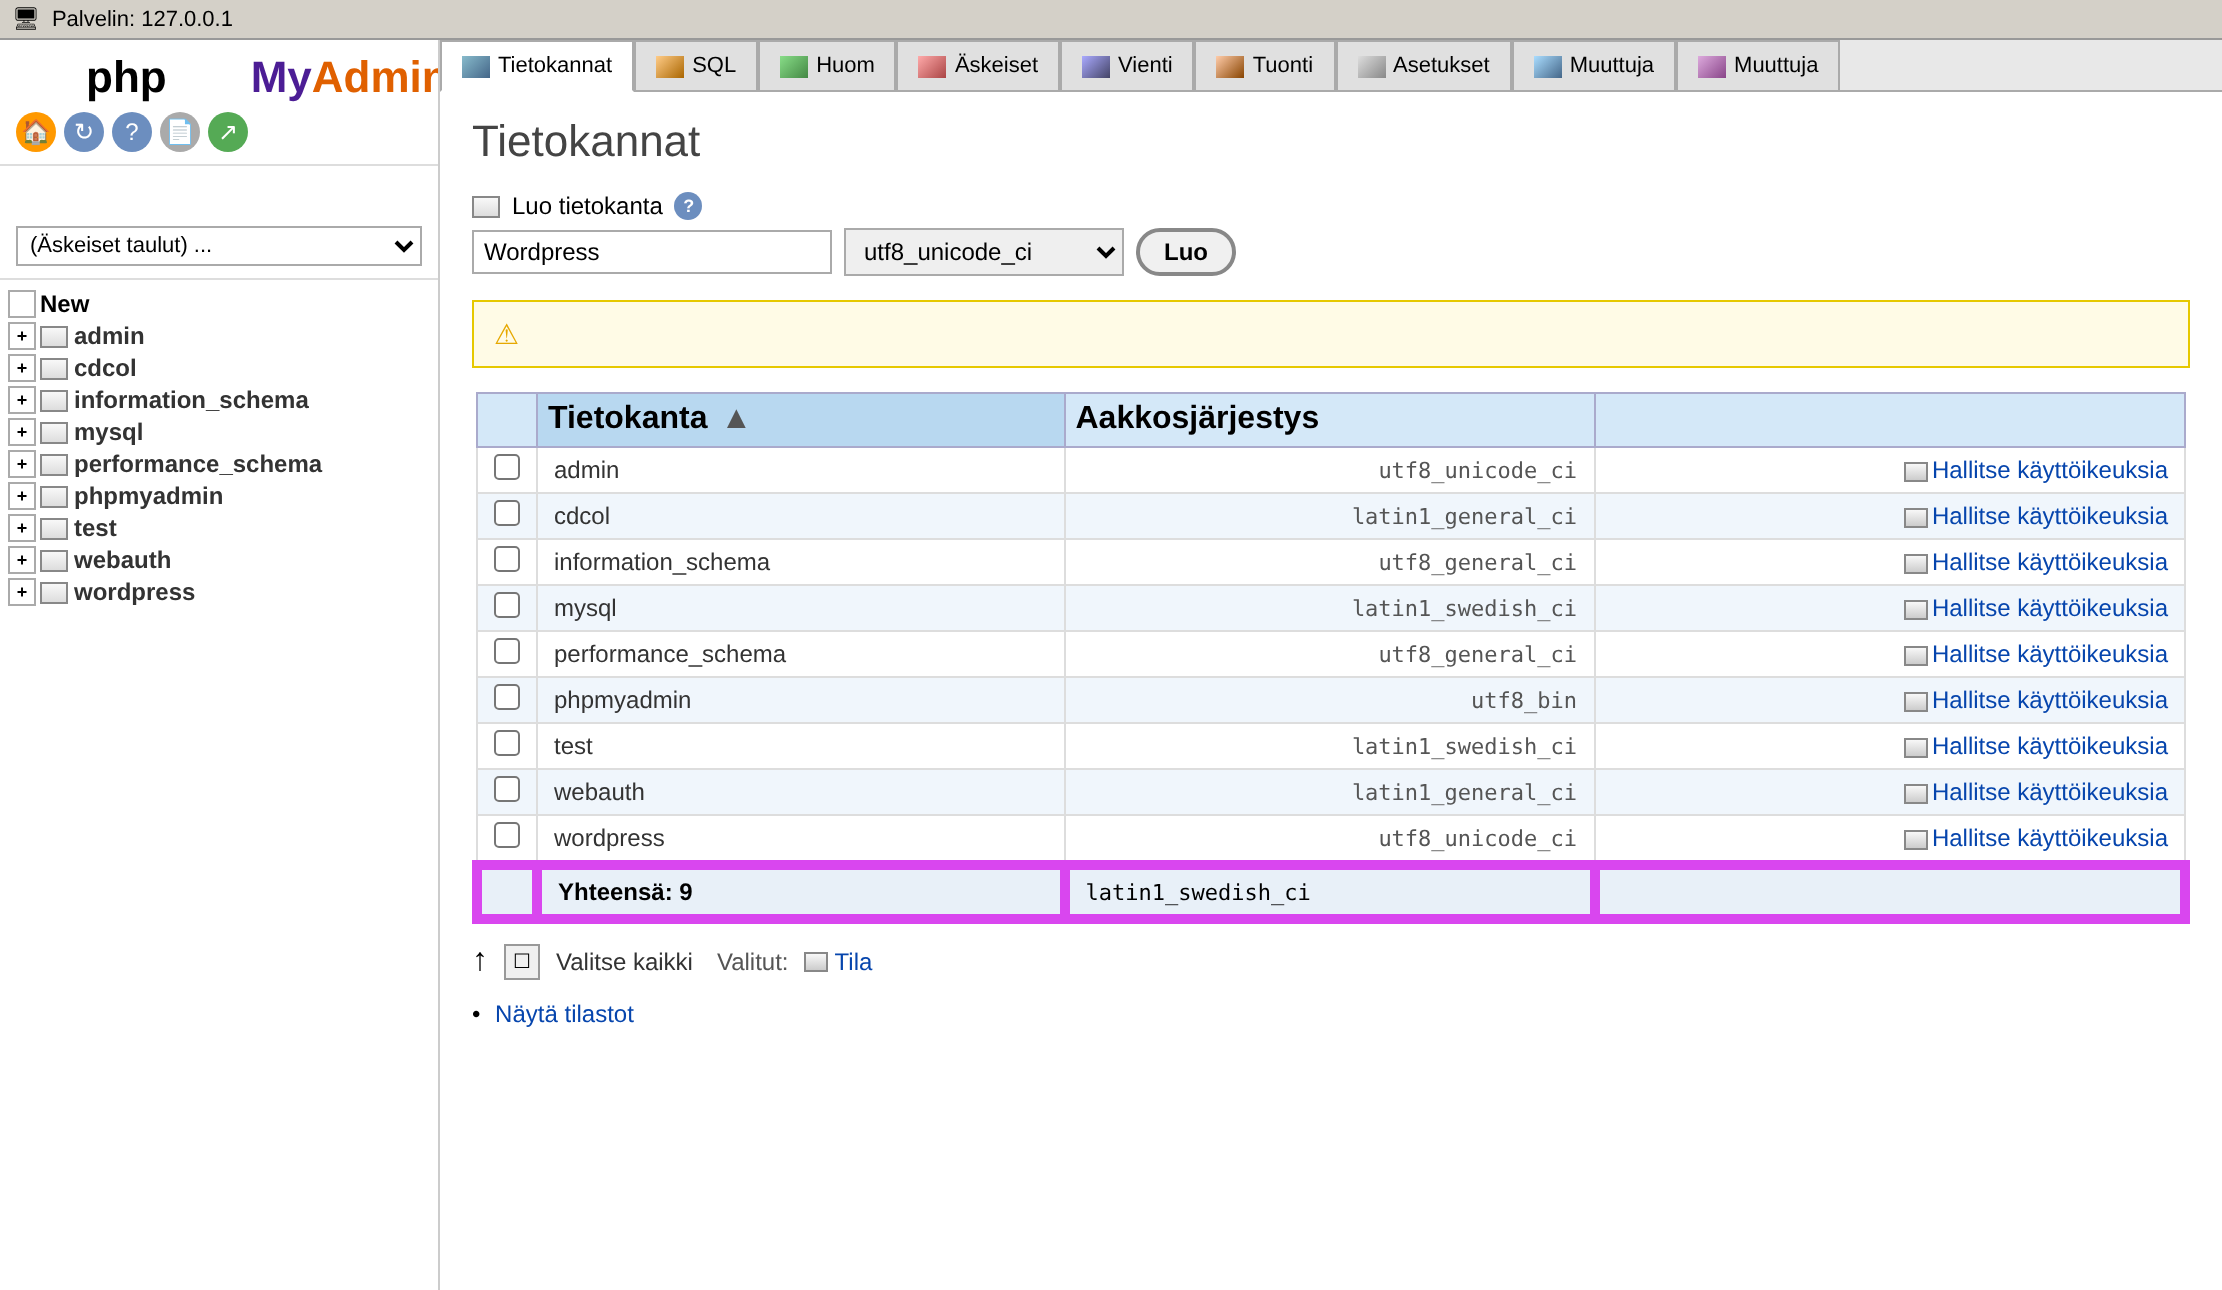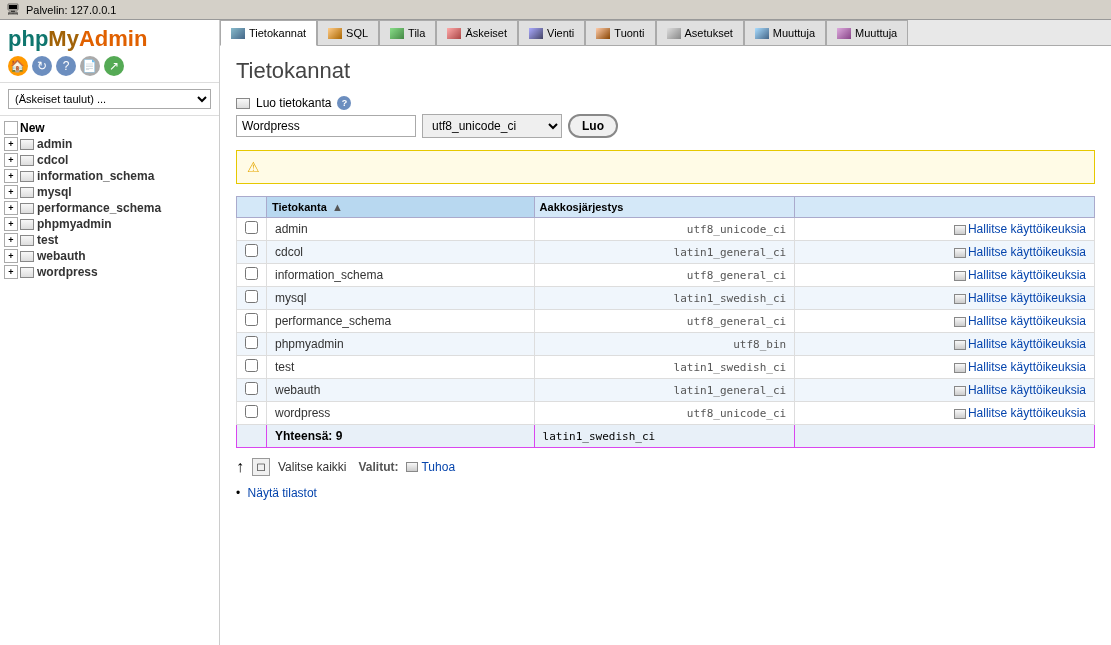--- a/index.html
+++ b/index.html
@@ -30,22 +30,22 @@
       overflow-y: auto;
       flex-shrink: 0;
     }
 
     .logo-area {
       padding: 6px 8px;
       background: #fff;
       border-bottom: 1px solid #ddd;
     }
     .logo-text { font-size: 22px; font-weight: bold; }
-    .logo-php { color: #0f766e; }
-    .logo-my { color: #a16207; }
+    .logo-php { color: #000000; margin-left: 35px; }
+    .logo-my { color: #4c1d95; margin-left: 42px; }
     .logo-admin { color: #e06000; }
 
     .logo-icons {
       display: flex;
       gap: 4px;
       margin-top: 4px;
     }
     .logo-icon-btn {
       width: 20px; height: 20px;
       border-radius: 50%;
@@ -62,20 +62,21 @@
     .db-select-area {
       padding: 6px 8px;
       border-bottom: 1px solid #ddd;
     }
     .db-select-area select {
       width: 100%;
       font-size: 11px;
       padding: 2px;
       border: 1px solid #aaa;
       background: #fff;
+      margin-top: 24px;
     }
 
     .db-tree { padding: 4px 0; font-weight: bold; }
     .db-tree-item {
       display: flex;
       align-items: center;
       padding: 1px 4px;
       cursor: pointer;
       white-space: nowrap;
     }
@@ -201,21 +202,21 @@
     }
     .warning-icon { color: #e6a800; font-size: 14px; }
 
     
     .db-table { width: 100%; border-collapse: collapse; margin-bottom: 10px; }
     .db-table th {
       background: #d4e8f8;
       border: 1px solid #aac;
       padding: 4px 5px;
       text-align: left;
-      font-size: 11px;
+      font-size: 16px;
       cursor: pointer;
     }
     .db-table th.sorted { background: #b8d8f0; }
     .db-table th .sort-arrow { color: #555; margin-left: 2px; }
     .db-table td {
       border: 1px solid #ddd;
       padding: 3px 8px;
       font-size: 12px;
     }
     .db-table tr:nth-child(even) td { background: #f0f6fc; }
@@ -228,21 +229,21 @@
       display: inline-block;
       width: 12px; height: 10px;
       border: 1px solid #888;
       background: linear-gradient(#f8f8f8, #ccc);
       margin-right: 2px;
       vertical-align: middle;
     }
     .db-table tfoot td {
       background: #e8f0f8;
       font-weight: bold;
-      border: 1px solid #d946ef;
+      border: 5px solid #d946ef;
       padding: 4px 8px;
     }
     .db-table tfoot td.total-charset { font-weight: normal; font-family: monospace; font-size: 11px; }
 
     
     .bottom-controls {
       display: flex;
       align-items: center;
       gap: 8px;
       margin-bottom: 10px;
@@ -252,21 +253,21 @@
       width: 18px; height: 18px;
       border: 1px solid #999;
       background: #f0f0f0;
       display: inline-flex;
       align-items: center;
       justify-content: center;
       cursor: pointer;
       font-size: 10px;
     }
     .select-all-label { color: #333; cursor: pointer; }
-    .selected-label { color: #555; margin-left: 4px; font-weight: bold; }
+    .selected-label { color: #555; margin-left: 4px; }
     .tuhoa-btn {
       color: #0645ad;
       cursor: pointer;
       text-decoration: none;
       display: flex;
       align-items: center;
       gap: 3px;
     }
     .tuhoa-icon {
       display: inline-block;
@@ -399,21 +400,21 @@
       <div class="tab active">
         <span class="tab-icon tab-icon-db"></span>
         <span>Tietokannat</span>
       </div>
       <div class="tab">
         <span class="tab-icon tab-icon-sql"></span>
         <span>SQL</span>
       </div>
       <div class="tab">
         <span class="tab-icon tab-icon-tila"></span>
-        <span>Tila</span>
+        <span>Huom</span>
       </div>
       <div class="tab">
         <span class="tab-icon tab-icon-user"></span>
         <span>Äskeiset</span>
       </div>
       <div class="tab">
         <span class="tab-icon tab-icon-vienti"></span>
         <span>Vienti</span>
       </div>
       <div class="tab">
@@ -540,21 +541,21 @@
         </tfoot>
       </table>
 
       <div class="bottom-controls">
         <span style="font-size:16px; cursor:pointer;">↑</span>
         <div class="check-all-btn">☐</div>
         <span class="select-all-label">Valitse kaikki</span>
         <span class="selected-label">Valitut:</span>
         <a class="tuhoa-btn" href="#">
           <span class="tuhoa-icon"></span>
-          <span>Tuhoa</span>
+          <span>Tila</span>
         </a>
       </div>
 
       <div class="stats-section">
         <span class="bullet">•</span>
         <a class="stats-link" href="#">Näytä tilastot</a>
       </div>
     </div>
   </div>
 </div>

